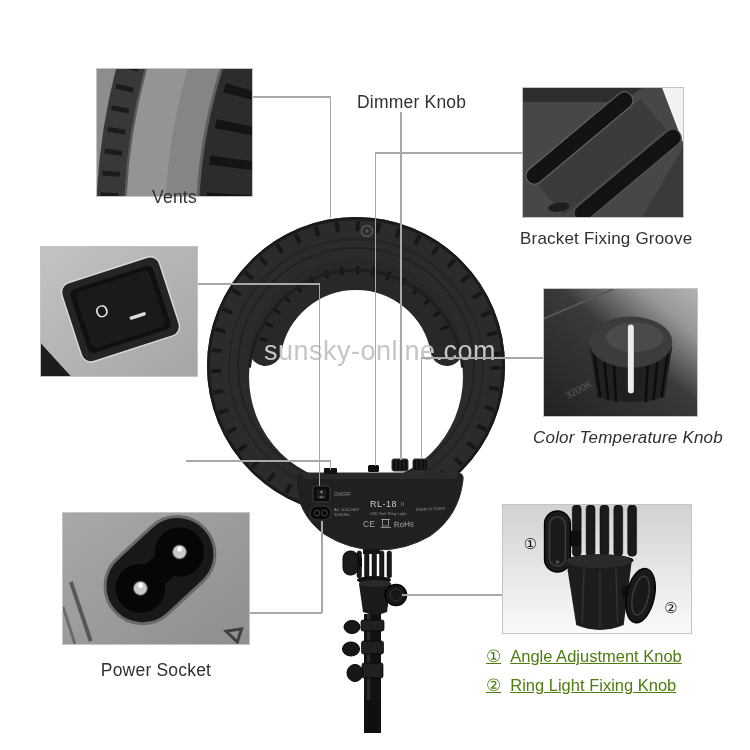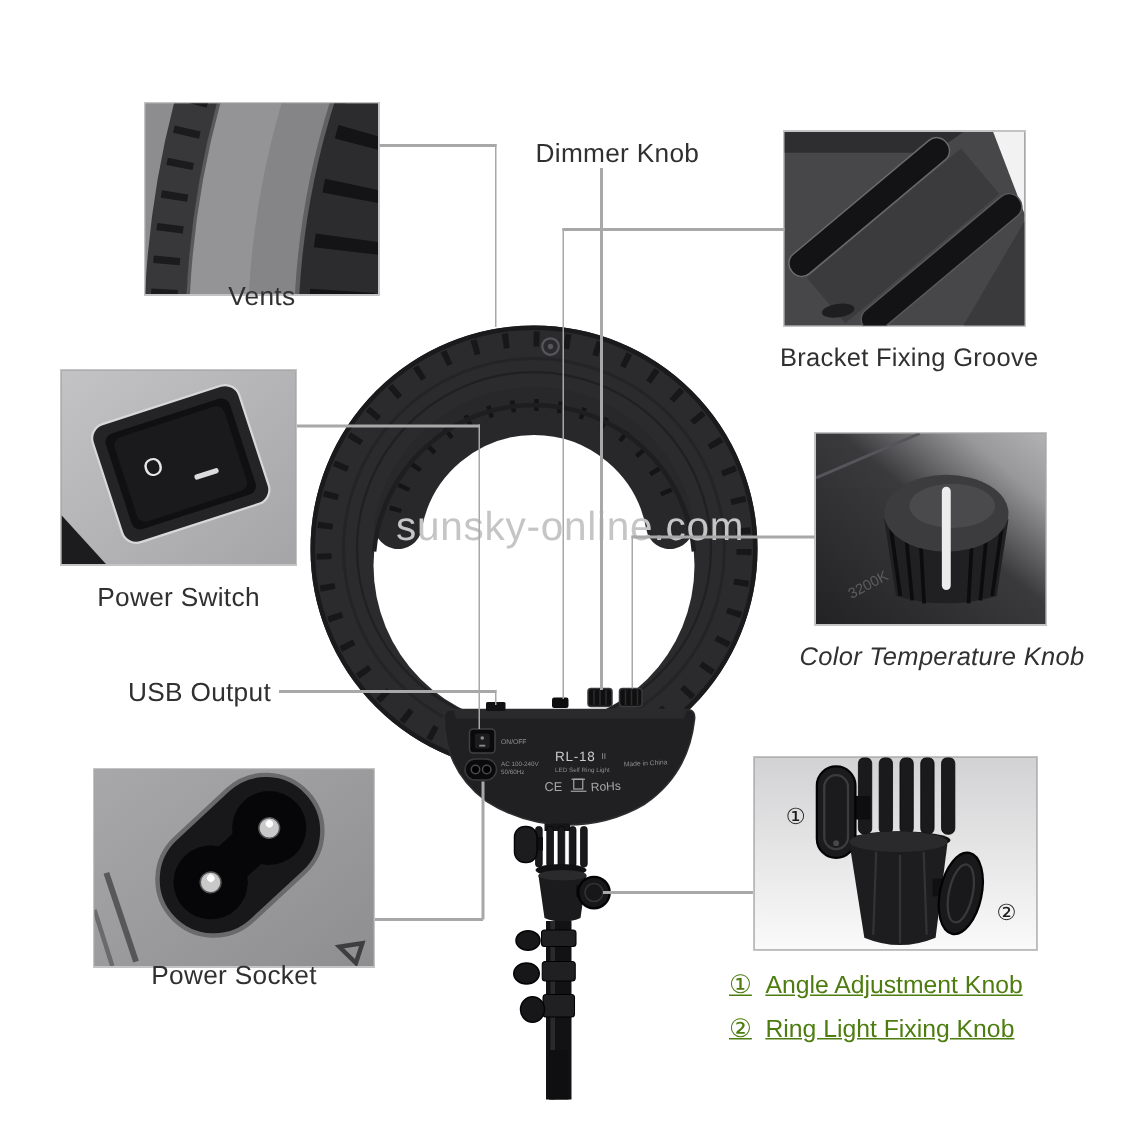--- a/index.html
+++ b/index.html
@@ -265,26 +265,24 @@
         <ellipse cx="139" cy="92" rx="14" ry="28" fill="#19191b" stroke="#030303" stroke-width="1.5"></ellipse>
         <ellipse cx="139" cy="92" rx="8" ry="20" fill="none" stroke="#39393b" stroke-width="1.5"></ellipse>
       </g>
       <text x="163" y="110" font-size="15" fill="#1a1a1a">②</text>
     </svg>
   </div>
 
   <div class="lbl centered" style="left:96px;top:187px;width:157px;">Vents</div>
   <div class="lbl" style="left:357px;top:92px;">Dimmer Knob</div>
   <div class="lbl" style="left:520px;top:229px;font-size:17px;">Bracket Fixing Groove</div>
-  <div class="lbl centered" style="left:40px;top:388px;width:158px;">Power Switch</div>
   <div class="lbl centered" style="left:53px;top:448px;width:160px;line-height:27px;">
-    <div>USB Output</div>
   </div>
   <div class="lbl" style="left:533px;top:428px;font-size:17px;font-style:italic;">Color Temperature Knob</div>
-  <div class="lbl centered" style="left:62px;top:640px;width:188px;">Power Socket</div>
+  <div class="lbl centered" style="left:62px;top:660px;width:188px;">Power Socket</div>
 
   <div class="anno-row" style="left:486px;top:646px;">
     <span class="marker">①</span><span>Angle Adjustment Knob</span>
   </div>
   <div class="anno-row" style="left:486px;top:675px;">
     <span class="marker">②</span><span>Ring Light Fixing Knob</span>
   </div>
 
   <div class="line" style="left:253px;top:96px;width:78px;height:1.5px;"></div>
   <div class="line" style="left:329.5px;top:96px;width:1.5px;height:122px;"></div>

